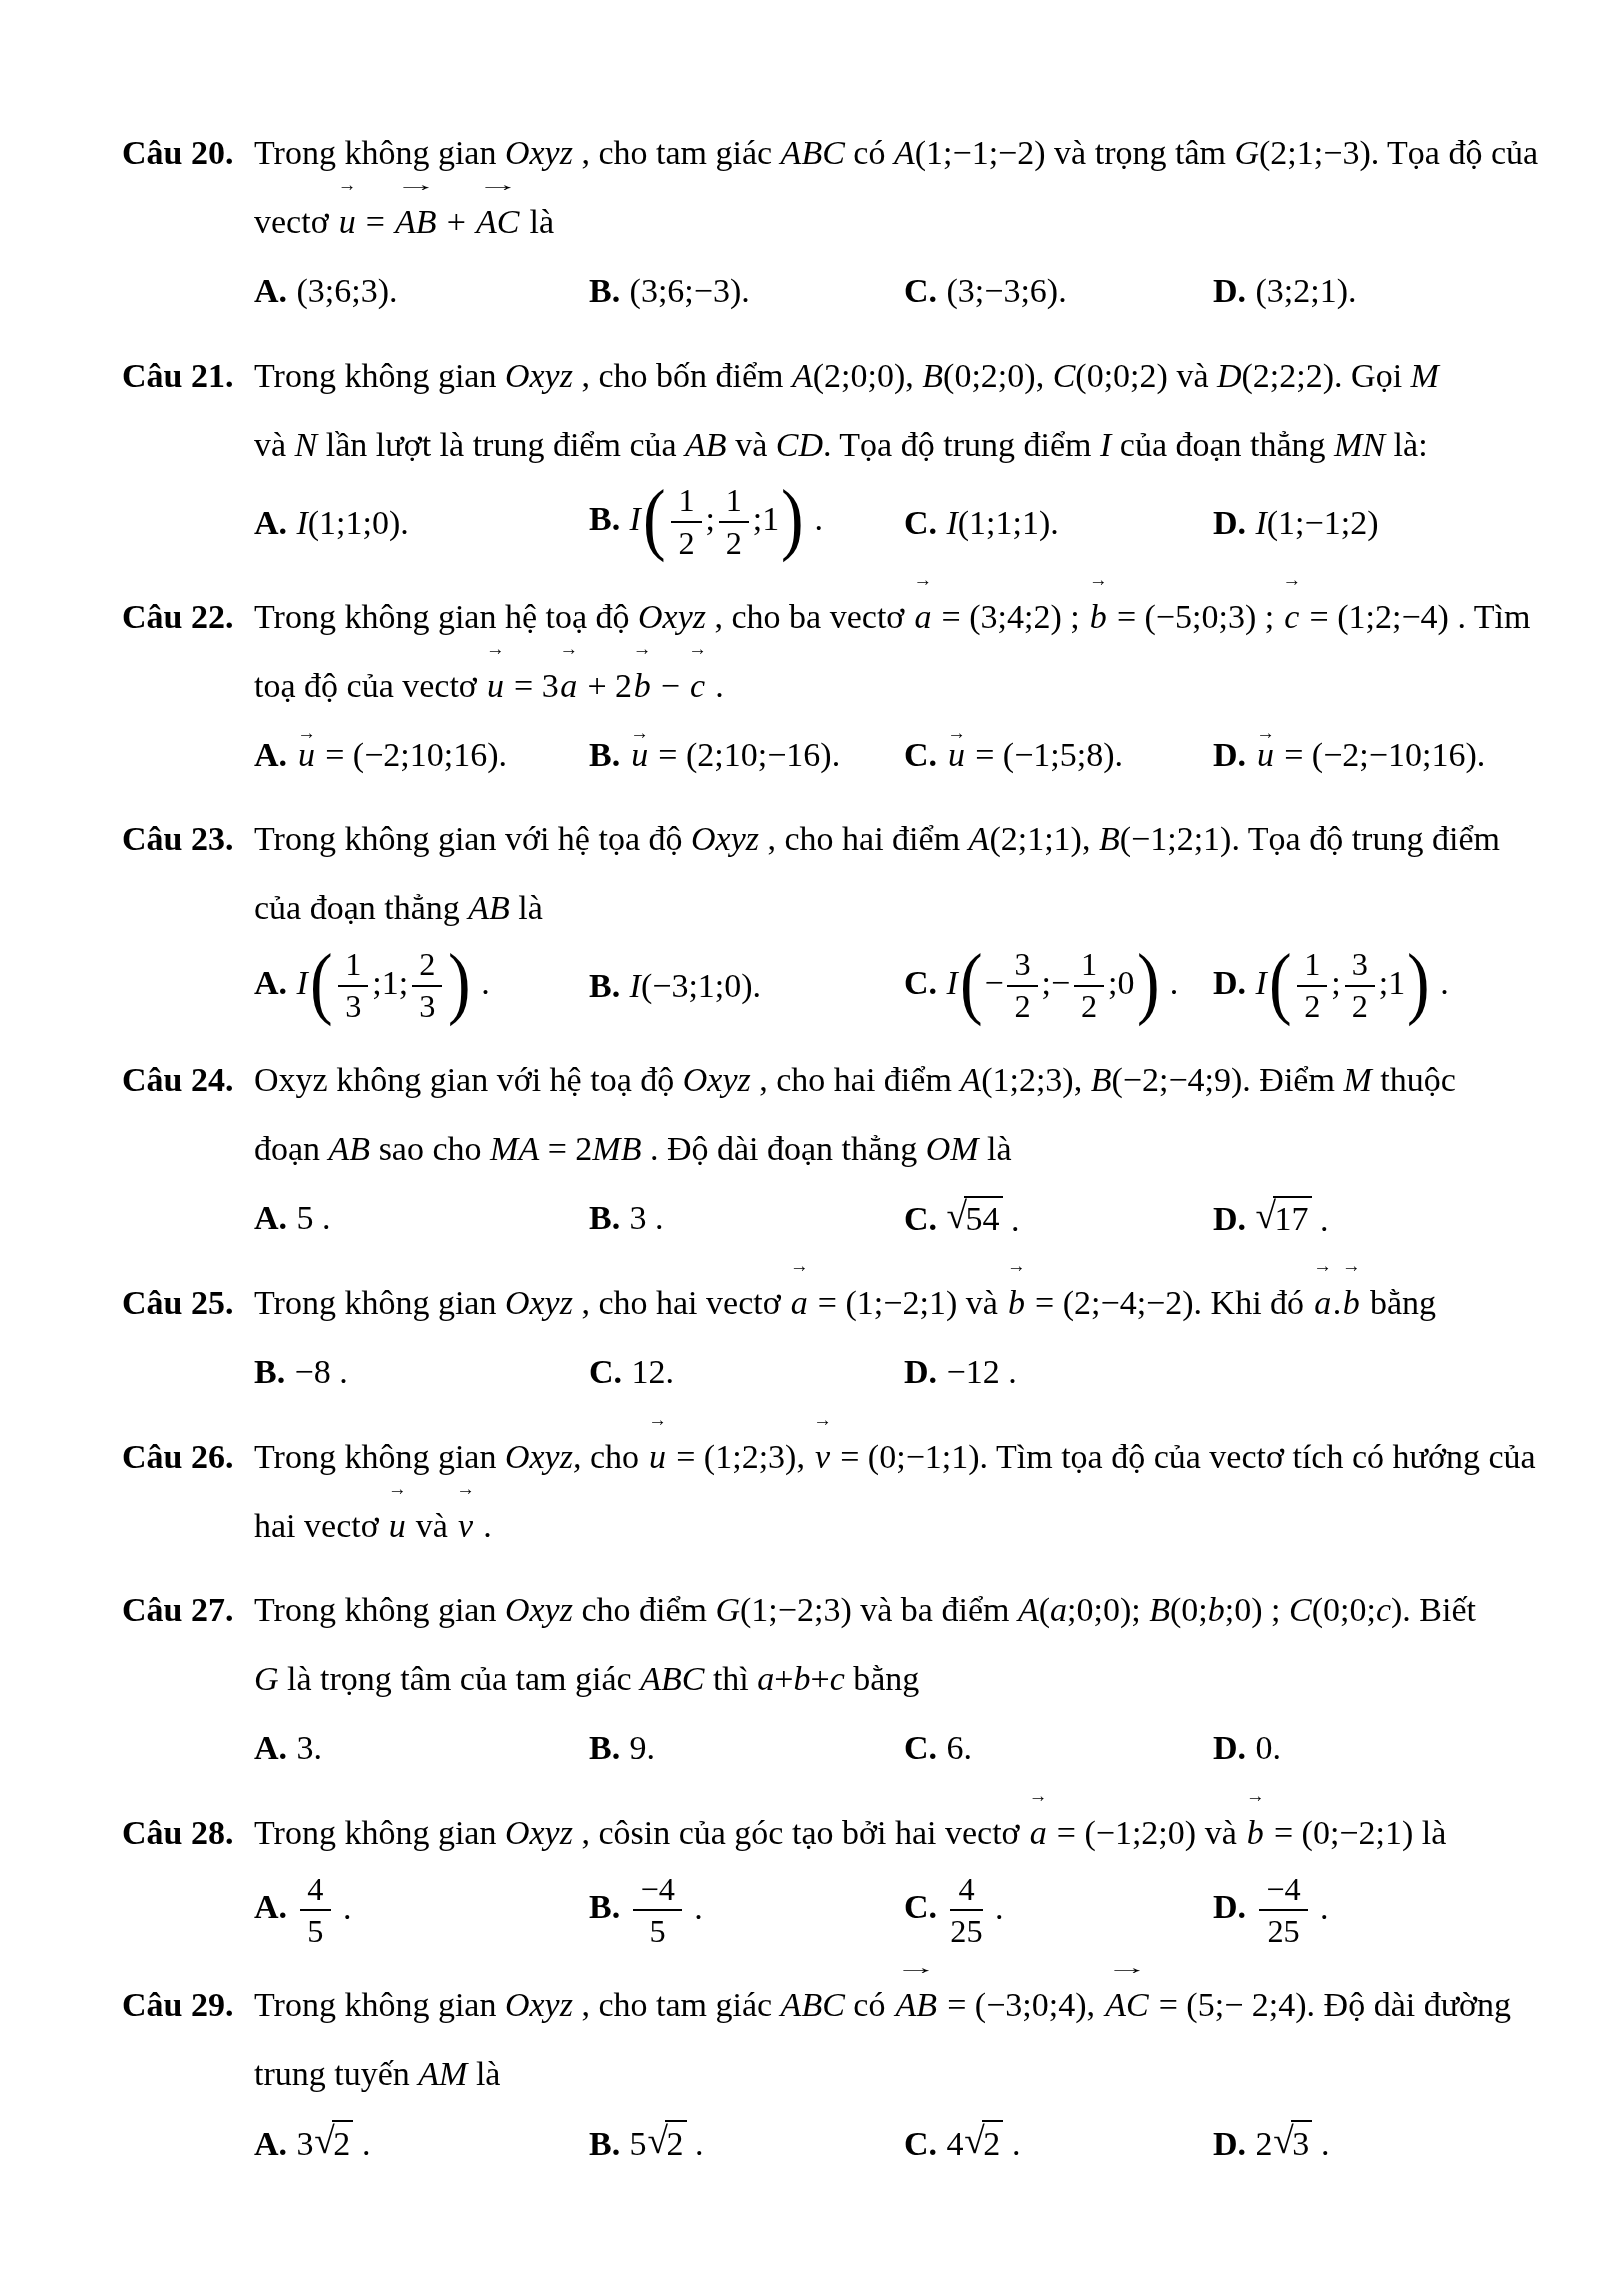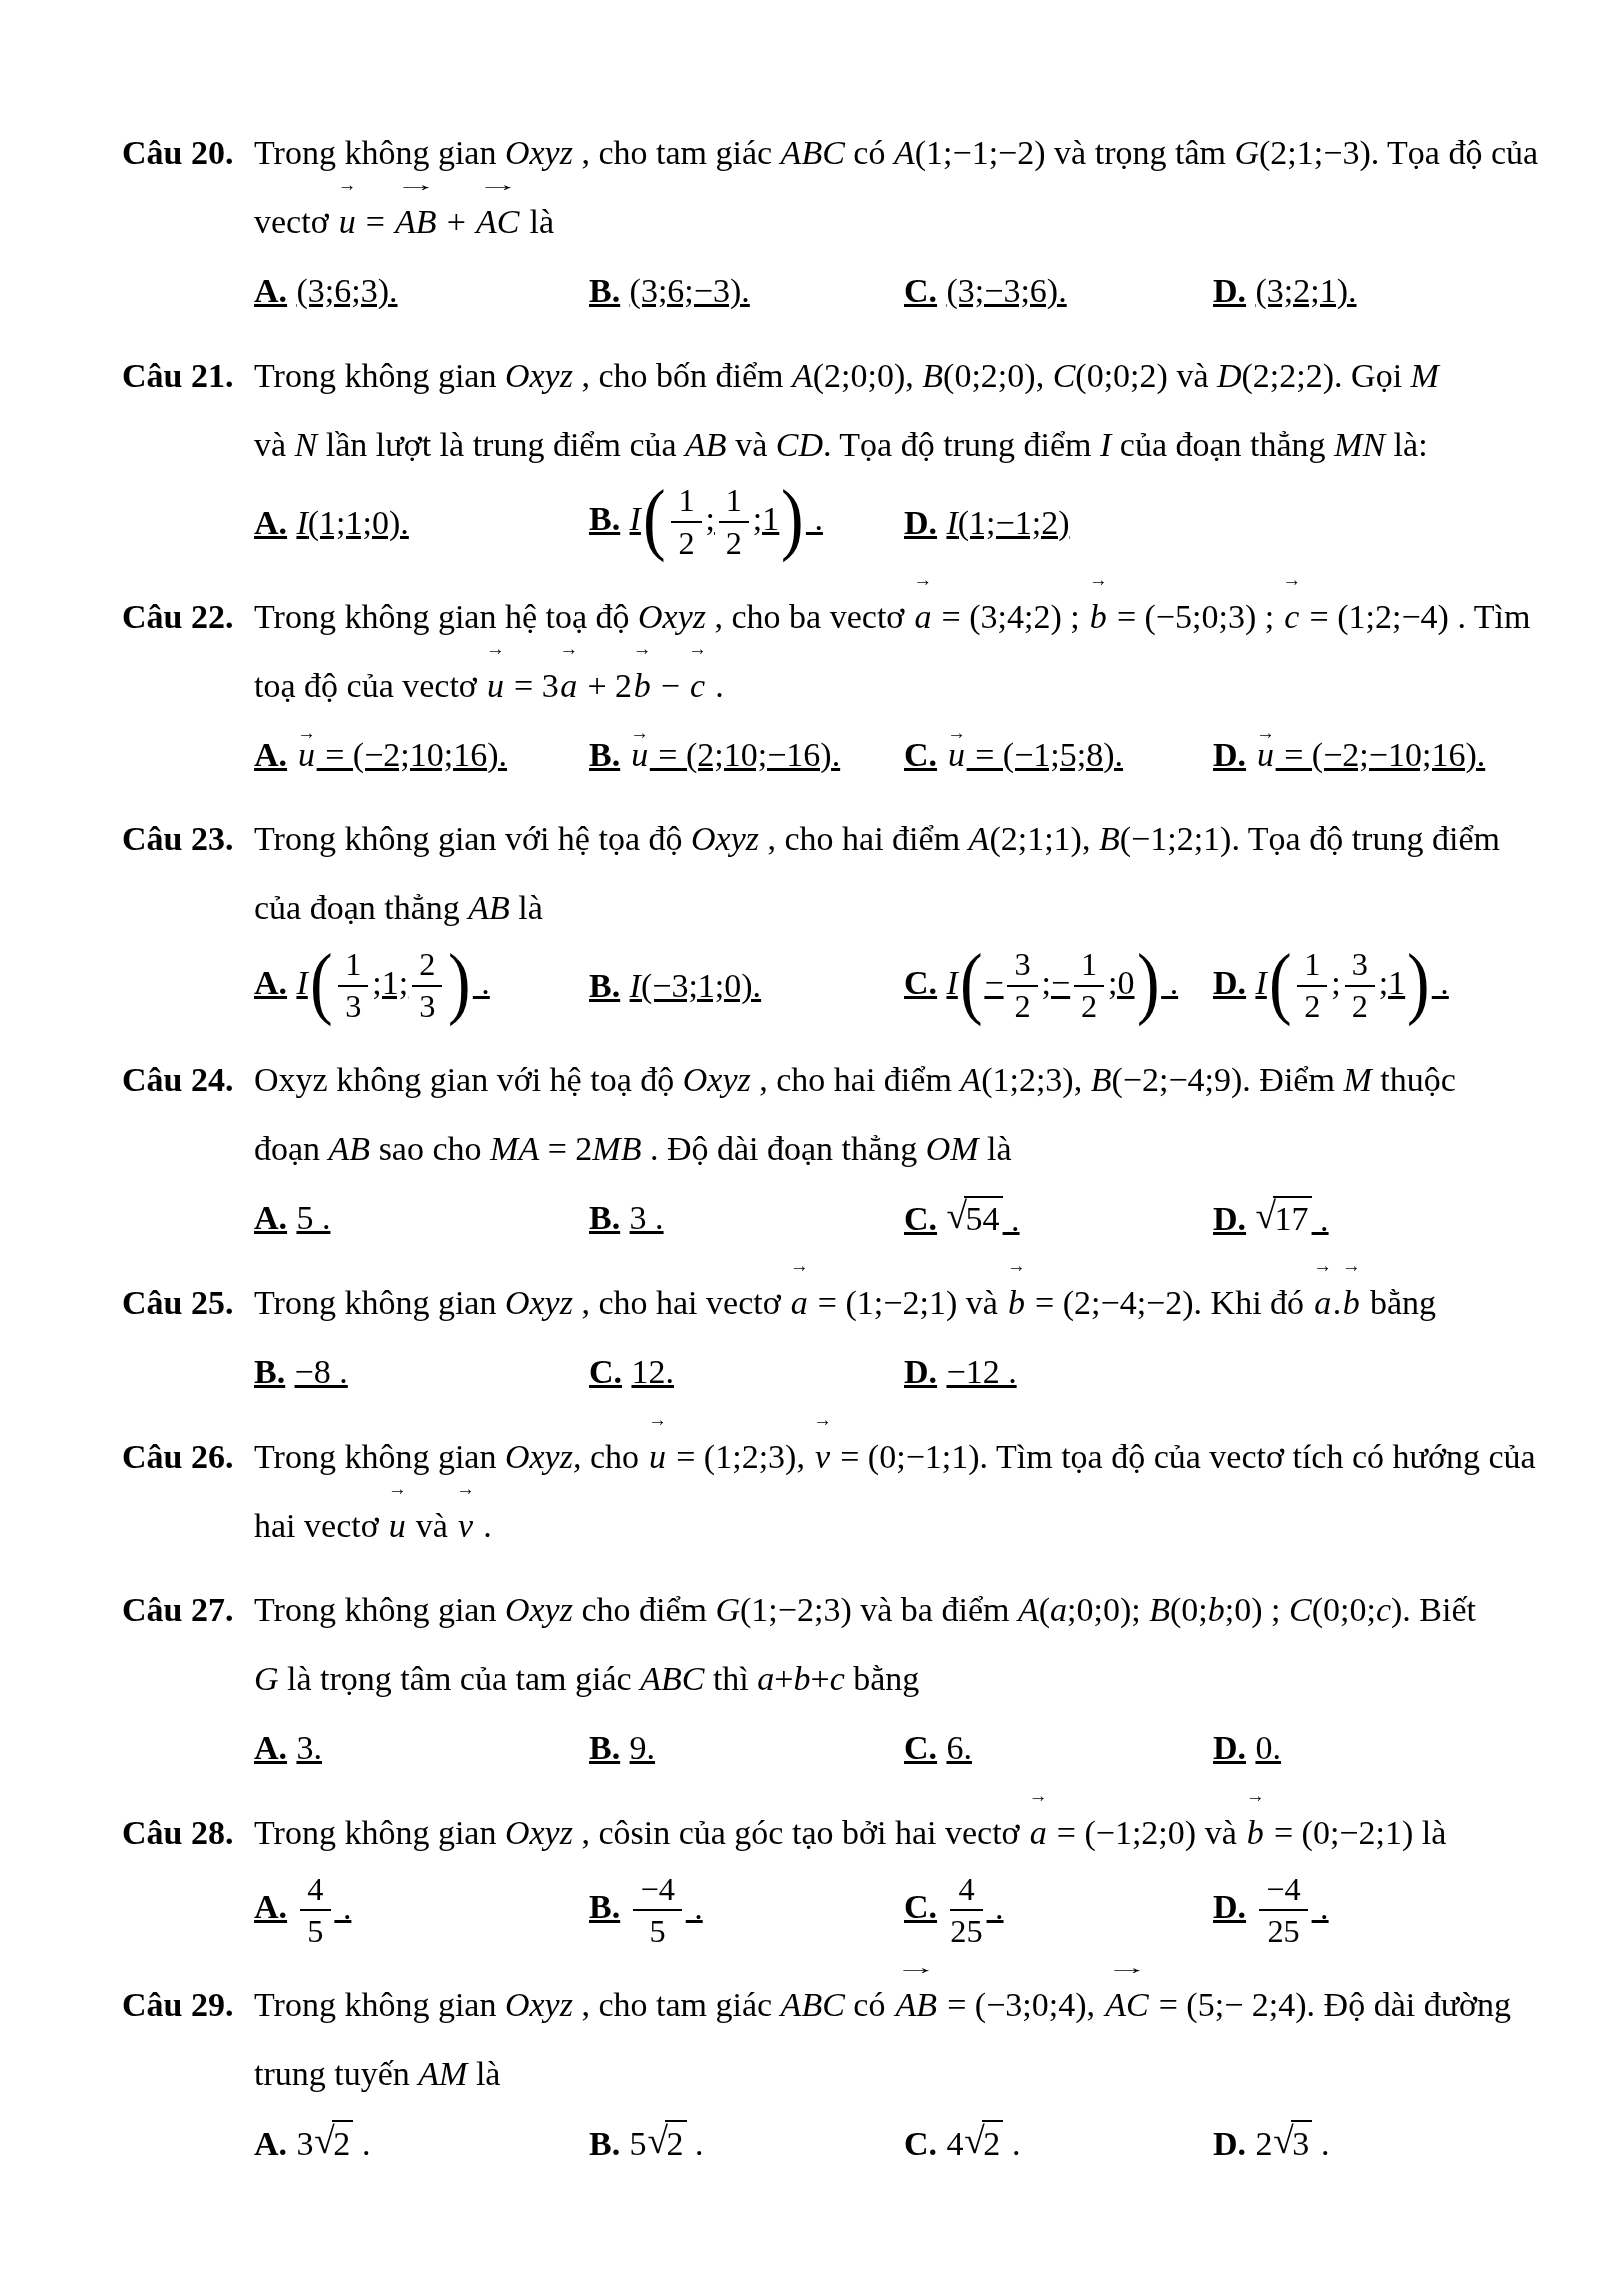--- a/index.html
+++ b/index.html
@@ -20,21 +20,21 @@
     position:absolute; left:-132px; top:0;
     font-weight:bold; line-height:69px; white-space:nowrap;
   }
   .q-line { line-height:69px; white-space:nowrap; }
   .q-options {
     display:grid;
     grid-template-columns:335px 315px 309px 1fr;
     align-items:center;
     min-height:69px;
   }
-  .q-opt { white-space:nowrap; padding:4.7px 0; line-height:1.15;text-decoration:underline; }
+  .q-opt { white-space:nowrap; padding:4.7px 0; line-height:1.15; }
   .opt-label { font-weight:bold; margin-right:9.4px; }
   .rn-it { font-style:italic; }
   .rn-vec { position:relative; display:inline-block; font-style:italic; margin:0 1.6px; }
   .vec-arrow {
     position:absolute; top:-0.58em; left:50%;
     transform:translateX(-50%);
     font-size:0.55em; font-style:normal; line-height:1;
   }
   .rn-vec.wide .vec-arrow { transform:translateX(-50%) scaleX(2.3); }
   .rn-frac {
@@ -76,20 +76,21 @@
       </div>
       <div class="question">
         <span class="q-label">Câu 21.</span>
         <div class="q-body">
           <div class="q-line"><span class="rn-txt">Trong không gian </span><span class="rn-it">Oxyz</span><span class="rn-txt"> , cho bốn điểm </span><span class="rn-it">A</span><span class="rn-txt">(2;0;0), </span><span class="rn-it">B</span><span class="rn-txt">(0;2;0), </span><span class="rn-it">C</span><span class="rn-txt">(0;0;2)</span><span class="rn-txt"> và </span><span class="rn-it">D</span><span class="rn-txt">(2;2;2)</span><span class="rn-txt">. Gọi </span><span class="rn-it">M</span></div>
           <div class="q-line"><span class="rn-txt">và </span><span class="rn-it">N</span><span class="rn-txt"> lần lượt là trung điểm của </span><span class="rn-it">AB</span><span class="rn-txt"> và </span><span class="rn-it">CD</span><span class="rn-txt">. Tọa độ trung điểm </span><span class="rn-it">I</span><span class="rn-txt"> của đoạn thẳng </span><span class="rn-it">MN</span><span class="rn-txt"> là:</span></div>
         </div>
         <div class="q-options">
           <div class="q-opt"><b class="opt-label">A.</b><span class="rn-it">I</span><span class="rn-txt">(1;1;0).</span></div>
           <div class="q-opt"><b class="opt-label">B.</b><span class="rn-it">I</span><span class="rn-bigpar">(</span><span class="rn-frac"><span class="fr-num">1</span><span class="fr-den">2</span></span><span class="rn-txt">;</span><span class="rn-frac"><span class="fr-num">1</span><span class="fr-den">2</span></span><span class="rn-txt">;1</span><span class="rn-bigpar">)</span><span class="rn-txt"> .</span></div>
+          <div class="q-opt"><b class="opt-label">C.</b><span class="rn-it">I</span><span class="rn-txt">(1;1;1).</span></div>
           <div class="q-opt"><b class="opt-label">D.</b><span class="rn-it">I</span><span class="rn-txt">(1;−1;2)</span></div>
         </div>
       </div>
       <div class="question">
         <span class="q-label">Câu 22.</span>
         <div class="q-body">
           <div class="q-line"><span class="rn-txt">Trong không gian hệ toạ độ </span><span class="rn-it">Oxyz</span><span class="rn-txt"> , cho ba vectơ </span><span class="rn-vec"><span class="vec-arrow">→</span><span class="rn-it">a</span></span><span class="rn-txt"> = (3;4;2) ; </span><span class="rn-vec"><span class="vec-arrow">→</span><span class="rn-it">b</span></span><span class="rn-txt"> = (−5;0;3) ; </span><span class="rn-vec"><span class="vec-arrow">→</span><span class="rn-it">c</span></span><span class="rn-txt"> = (1;2;−4)</span><span class="rn-txt"> . Tìm</span></div>
           <div class="q-line"><span class="rn-txt">toạ độ của vectơ </span><span class="rn-vec"><span class="vec-arrow">→</span><span class="rn-it">u</span></span><span class="rn-txt"> = 3</span><span class="rn-vec"><span class="vec-arrow">→</span><span class="rn-it">a</span></span><span class="rn-txt"> + 2</span><span class="rn-vec"><span class="vec-arrow">→</span><span class="rn-it">b</span></span><span class="rn-txt"> − </span><span class="rn-vec"><span class="vec-arrow">→</span><span class="rn-it">c</span></span><span class="rn-txt"> .</span></div>
         </div>
         <div class="q-options">

